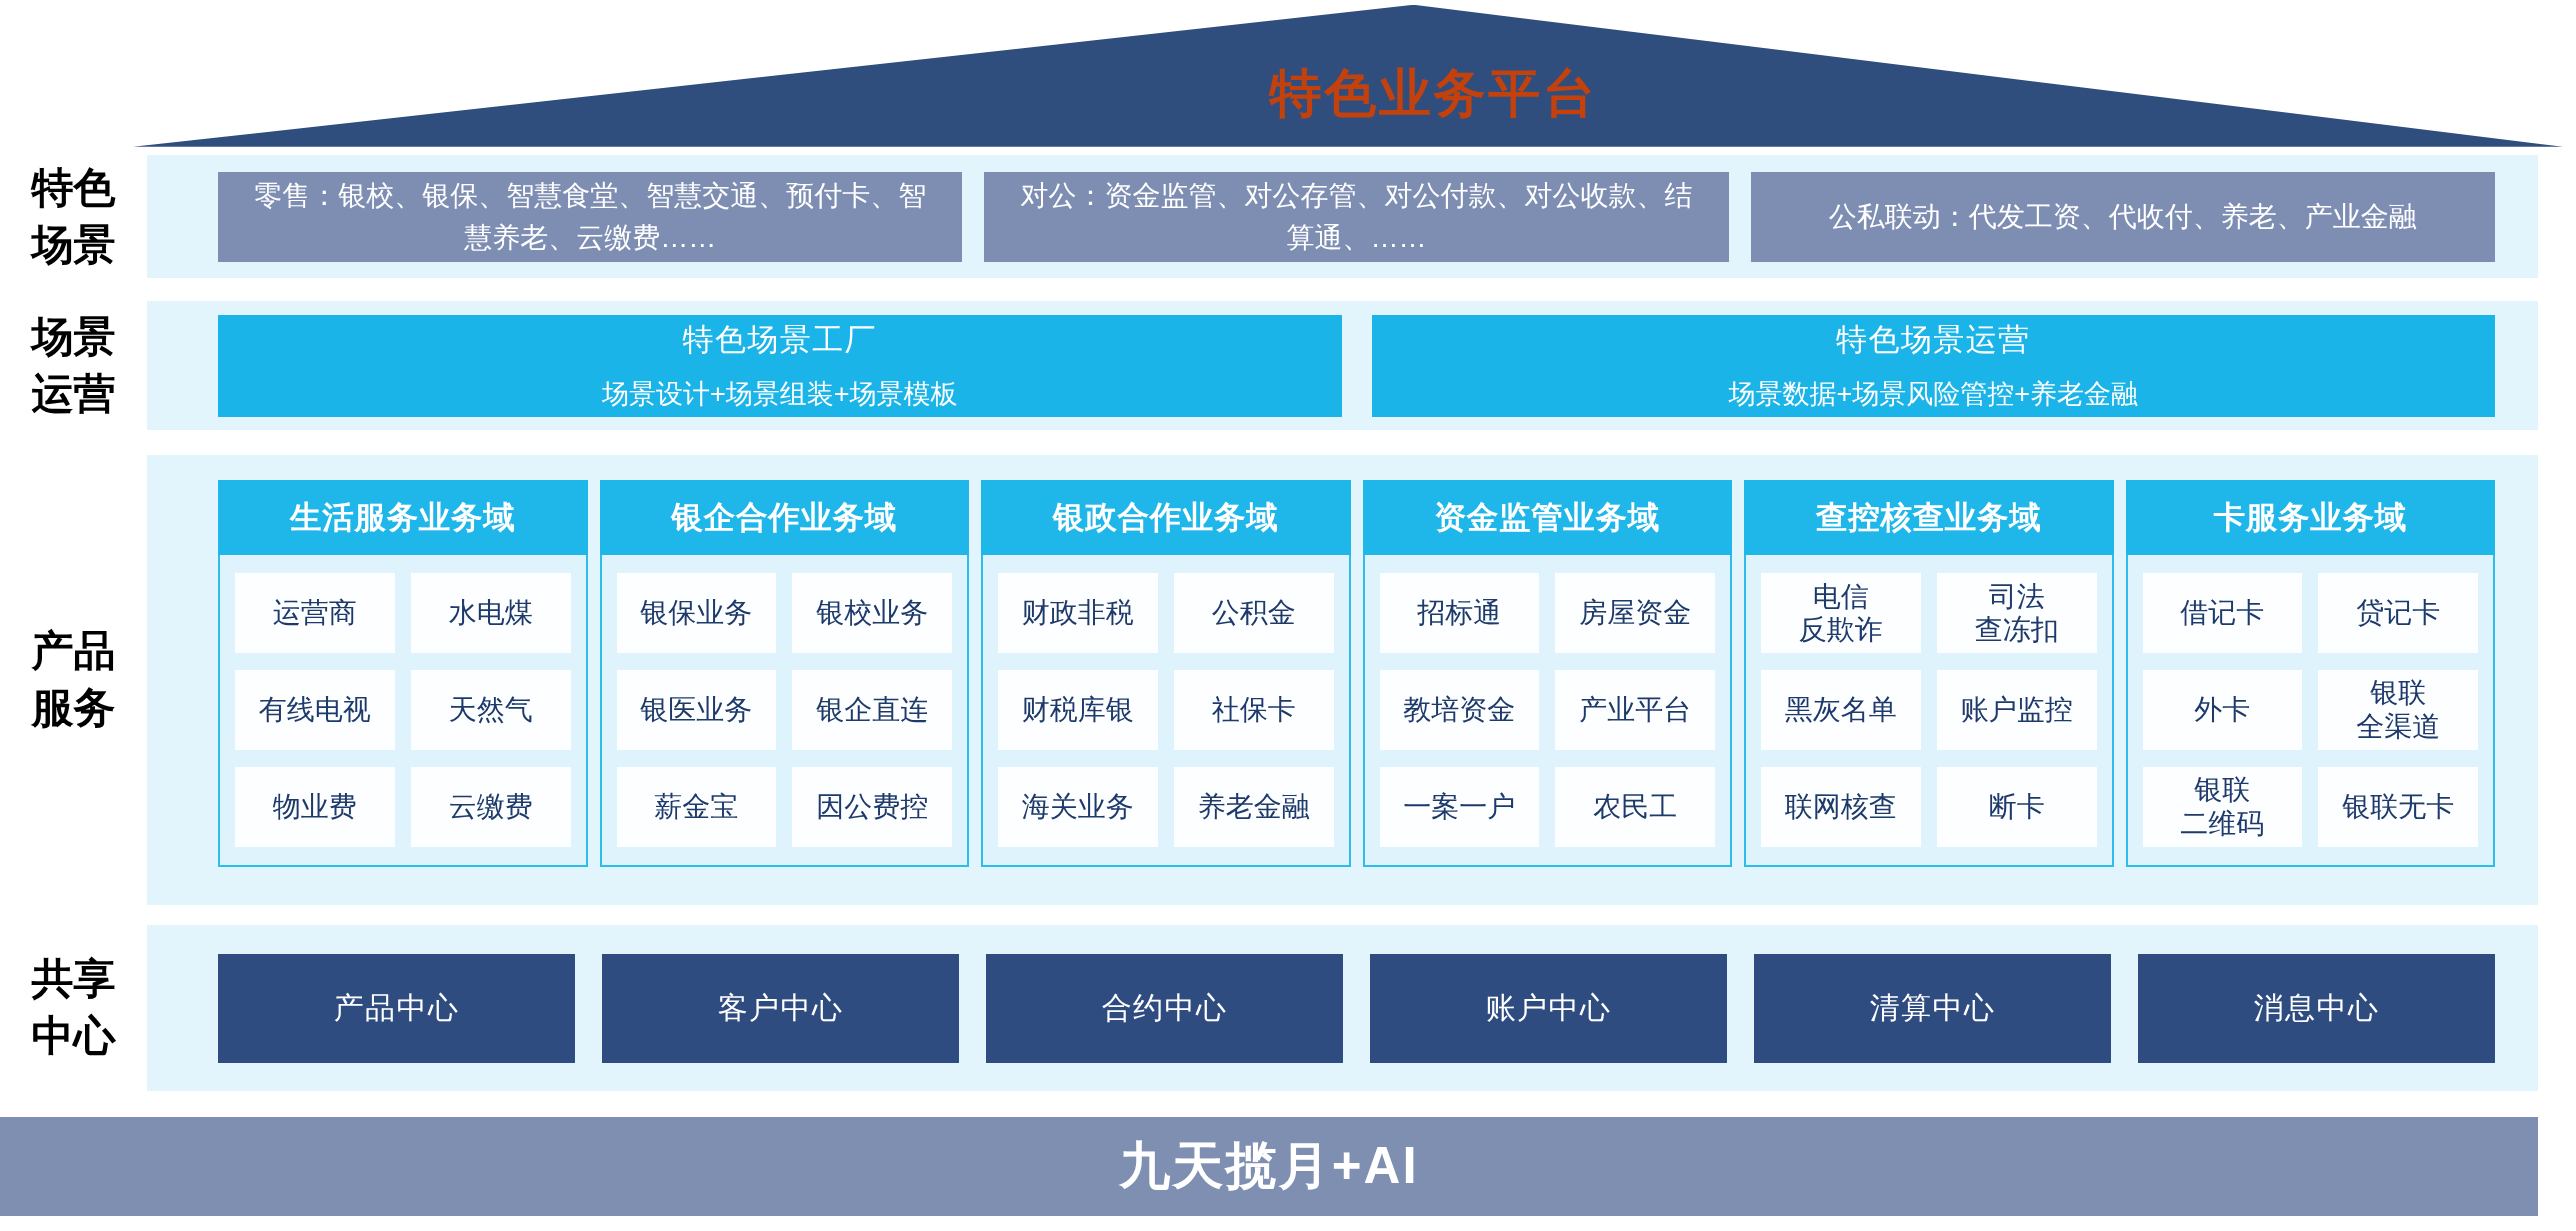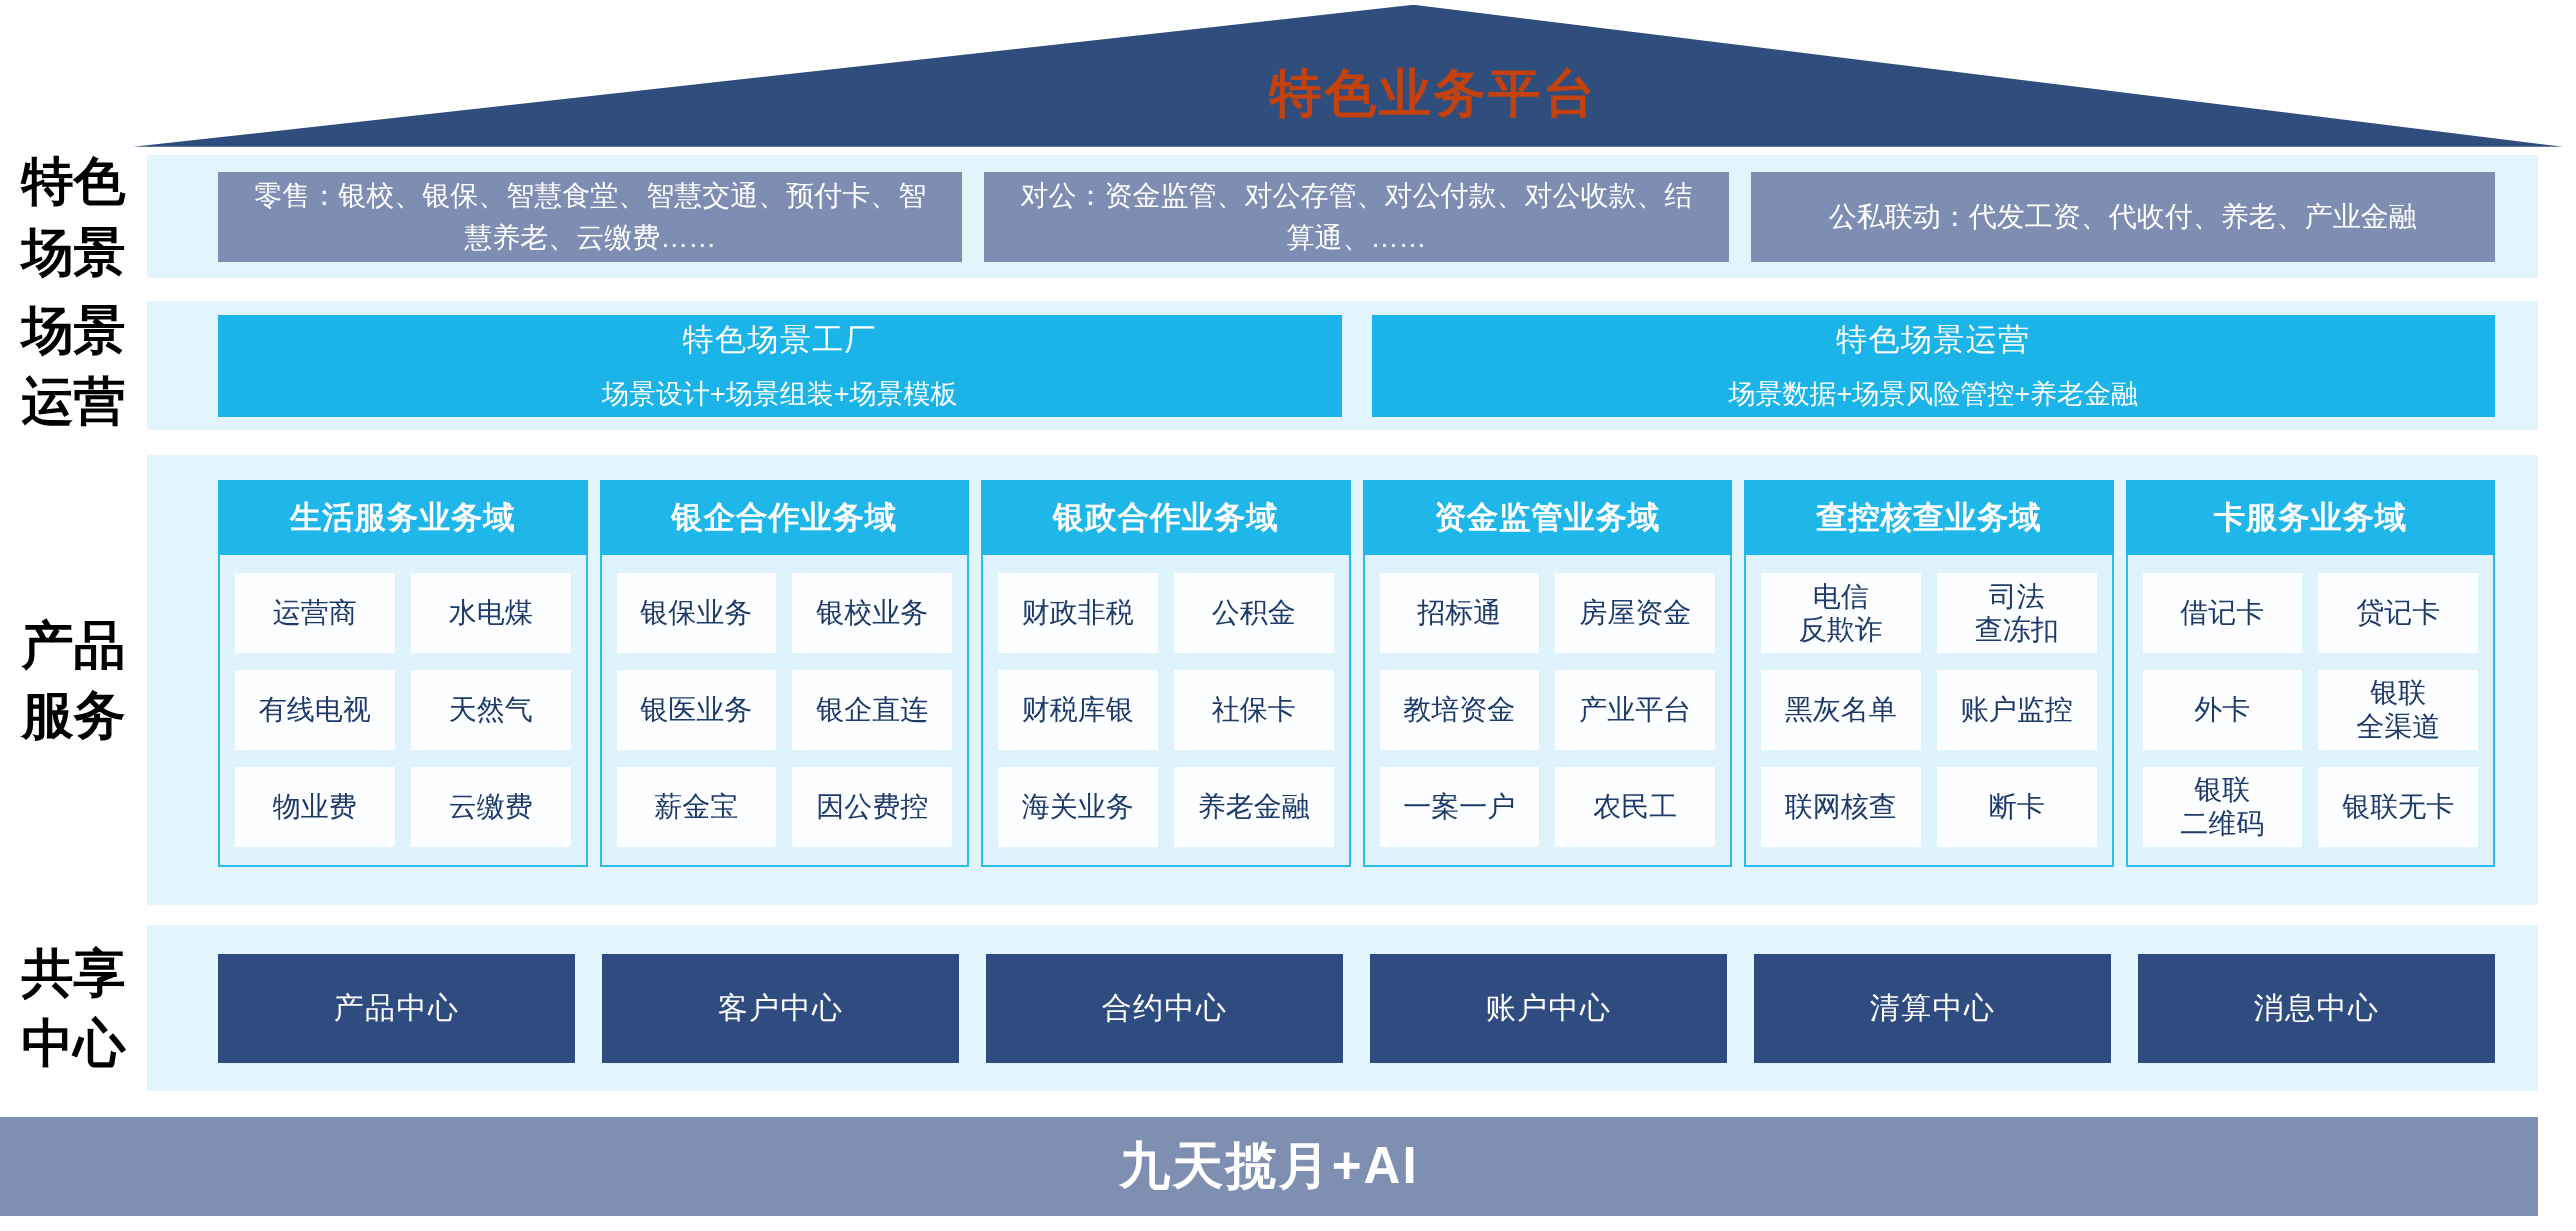--- a/index.html
+++ b/index.html
@@ -22,21 +22,21 @@
     position:absolute; left:52.7%; transform:translateX(-50%);
     bottom:18px; color:#c2410c; font-size:52px; font-weight:700;
     letter-spacing:2.7px; white-space:nowrap;margin-left:20px;
   }
 
   
   .row { position:absolute; left:0; right:0; display:flex; }
   .row-label {
     flex:0 0 147px; width:147px;
     display:flex; align-items:center; justify-content:center;
-    font-size:52px; font-weight:700; color:#000000;
+    font-size:42px; font-weight:700; color:#000000;
     line-height:1.35; white-space:pre-line; text-align:center;
   }
   .band {
     flex:1; margin-right:38px; background:#E2F5FC;
     display:flex; padding-left:71px; padding-right:43px;
     box-sizing:border-box;
   }
 
   
   .row-scenes { top:155px; height:123px; }

